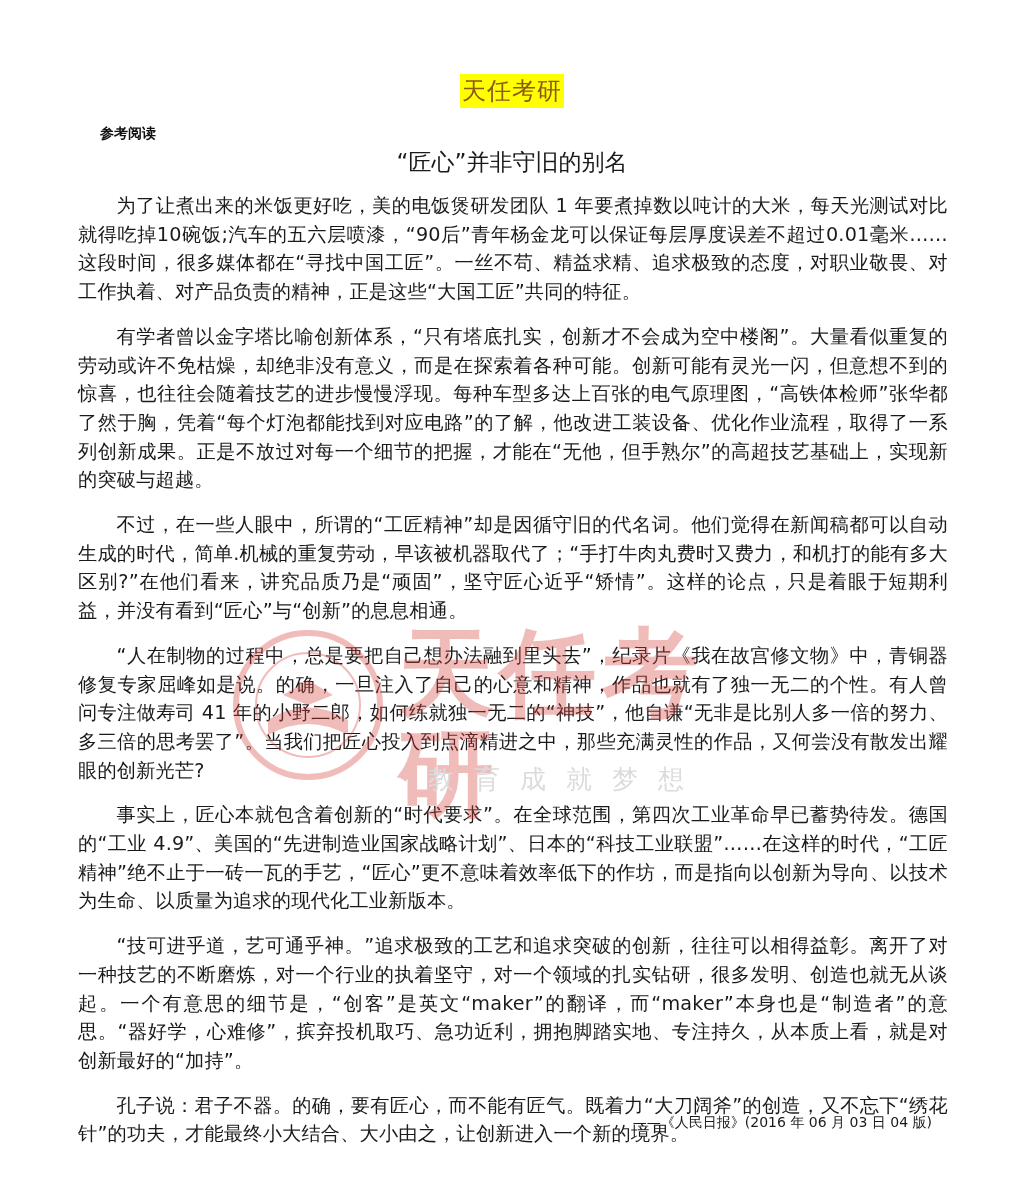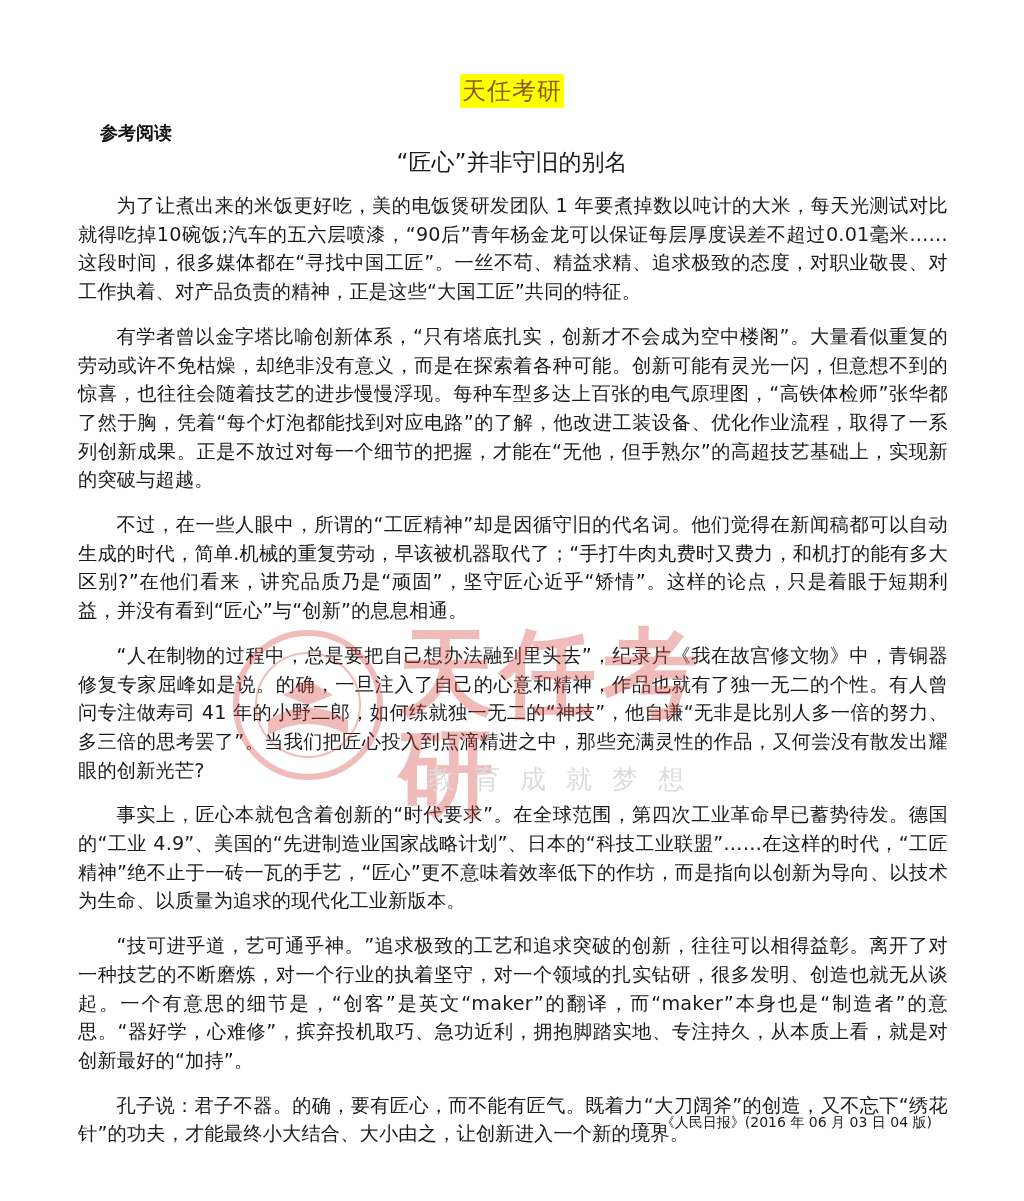--- a/index.html
+++ b/index.html
@@ -1,19 +1,19 @@
 <!DOCTYPE html>
 <html><head>
 <meta charset="utf-8">
 <style>
   html, body { margin: 0; padding: 0; background: #ffffff; }
   body { width: 1024px; height: 1201px; position: relative; overflow: hidden; font-family: "DejaVu Sans", "Liberation Sans", sans-serif; color: #1a1a1a; }
   .brand-wrap { position: absolute; top: 74px; left: 0; width: 1024px; text-align: center; }
   .brand { display: inline-block; background: #ffff00; color: #8a5a14; font-family: "DejaVu Serif", "Liberation Serif", serif; font-size: 24px; line-height: 34px; padding: 0 2px; letter-spacing: 1px; }
-  .section-label { position: absolute; left: 100px; top: 120px; font-size: 18px; font-weight: bold; line-height: 26px; color: #111; }
+  .section-label { position: absolute; left: 100px; top: 120px; font-size: 14px; font-weight: bold; line-height: 26px; color: #111; }
   .article-title { position: absolute; top: 148px; left: 0; width: 1024px; text-align: center; font-size: 23px; line-height: 28px; }
   .article { position: absolute; top: 176px; left: 62px; width: 902px; }
   .para { margin: 16px; font-size: 19.2px; line-height: 28.7px; text-indent: 2em; text-align: justify; text-align-last: left; letter-spacing: 0.2px; }
   .source { position: absolute; top: 1108px; right: 92px; font-size: 14px; line-height: 28px; text-align: center; }
   .watermark { position: absolute; left: 228px; top: 615px; width: 560px; height: 180px; pointer-events: none; opacity: 0.35; }
   .wm-text { position: absolute; left: 170px; top: 8px; font-size: 96px; font-weight: bold; color: #d7413a; letter-spacing: 6px; font-family: "DejaVu Sans", sans-serif; line-height: 100px; }
   .wm-sub { position: absolute; left: 200px; top: 115px; font-size: 26px; color: #999; letter-spacing: 20px; line-height: 30px; margin-top: 34px; }
   .wm-logo { position: absolute; left: 0; top: 10px; width: 160px; height: 160px; }
 </style>
 </head>

